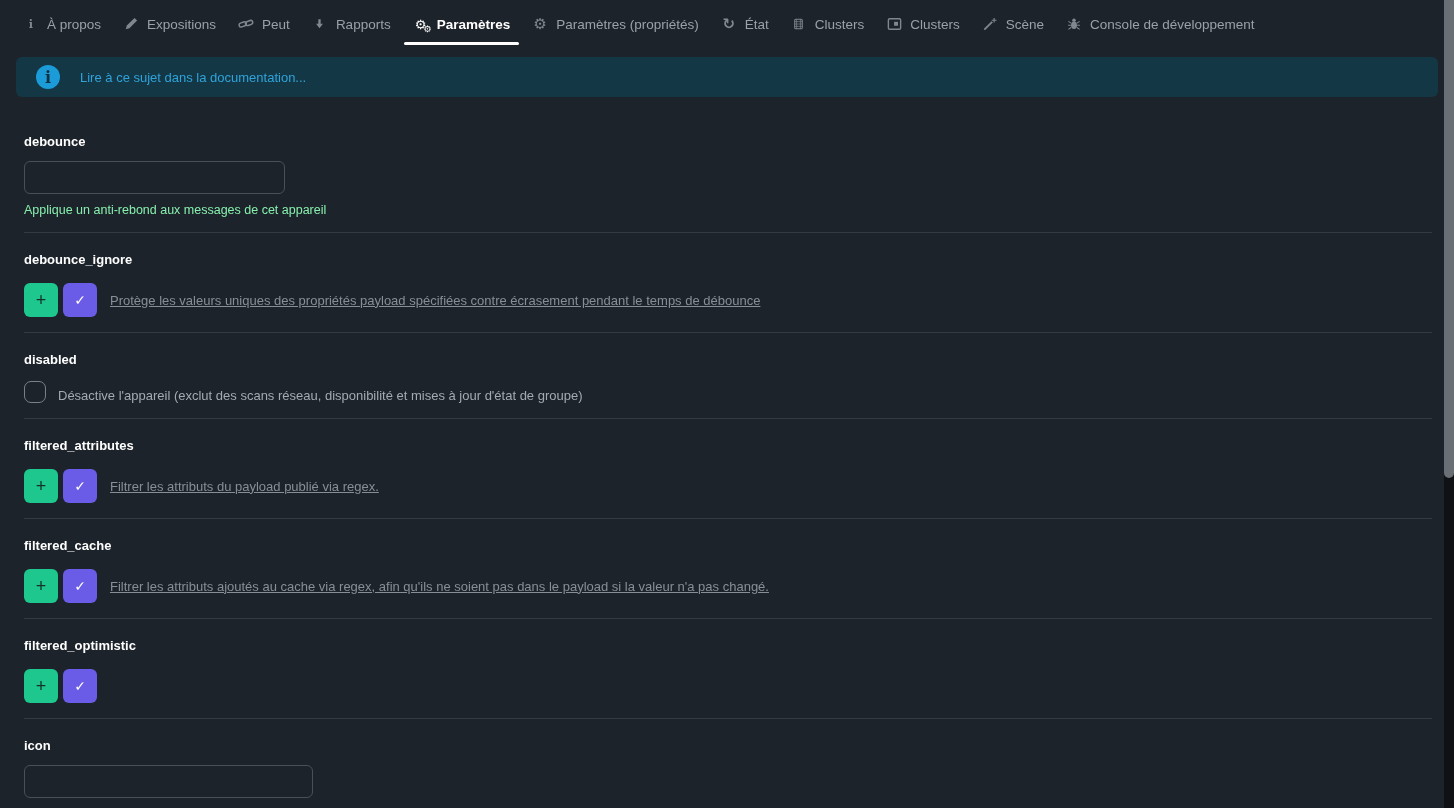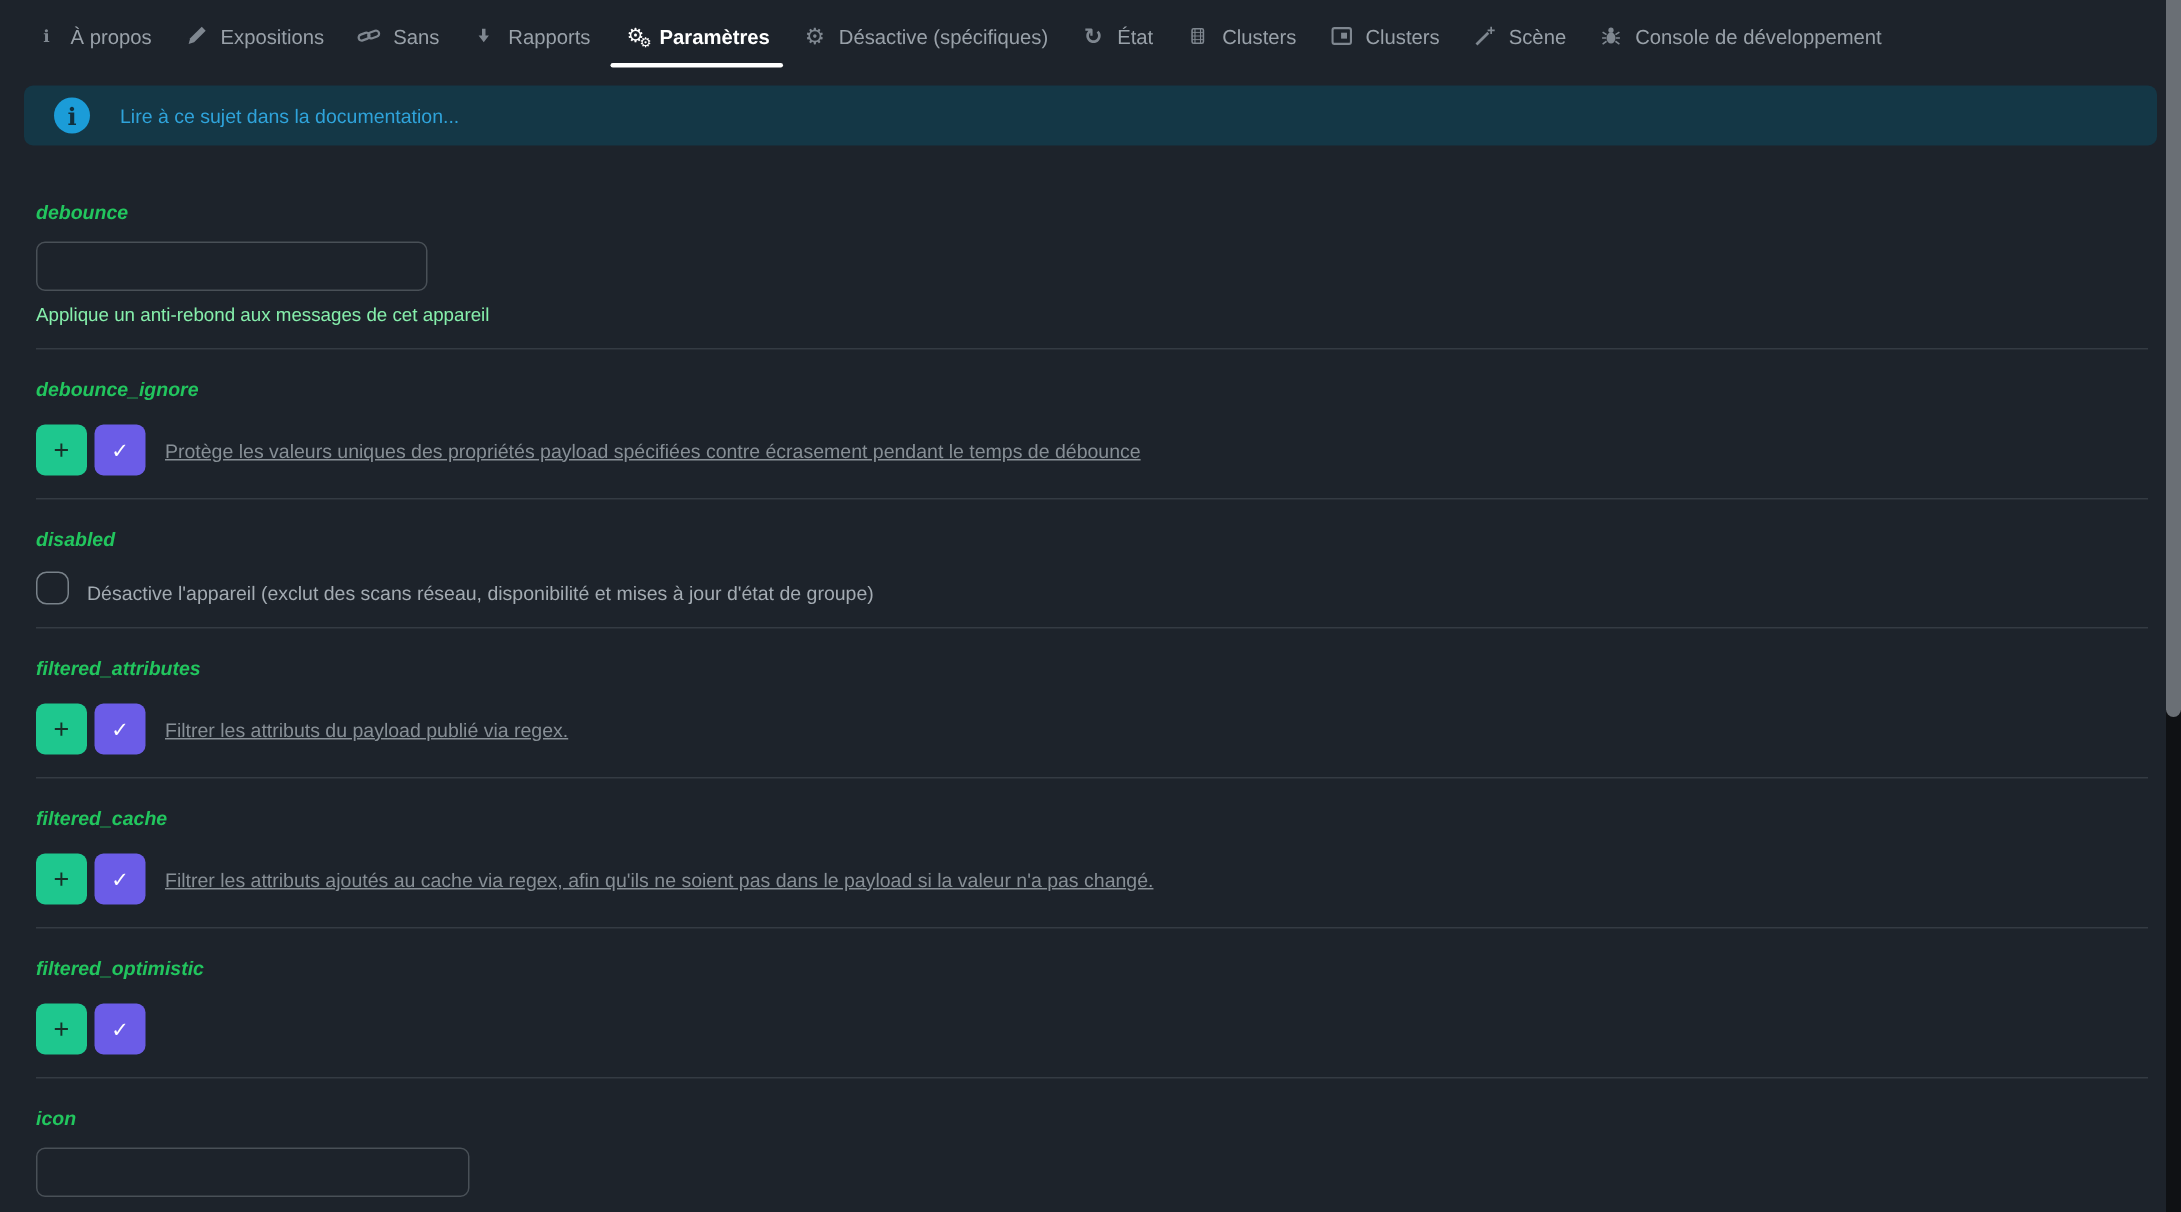--- a/index.html
+++ b/index.html
@@ -75,25 +75,24 @@
   .banner a {
     color: #2fa3da;
     font-size: 13px;
     text-decoration: none;
   }
 
   
   .content { padding: 0 22px 0 24px; }
   .field { padding-top: 19px; }
   .field-label {
-    color: #22c55e;
+    color: #ffffff;
     font-size: 13px;
     font-weight: 700;
     margin-bottom: 11px;
-    font-style: italic;
   }
   .text-input {
     display: block;
     height: 33px;
     background: transparent;
     border: 1px solid #495057;
     border-radius: 6px;
     color: #e8eaed;
     font-size: 13px;
     padding: 0 10px;
@@ -178,41 +177,41 @@
   </div>
     <div class="tab">
     <span class="ticon">
         <svg viewBox="0 0 18 16" width="16" height="14">
           <g fill="none" stroke="currentColor" stroke-width="1.7">
             <rect x="1" y="6.2" width="8.5" height="4.6" rx="2.3" transform="rotate(-20 5.2 8.5)"></rect>
             <rect x="8.3" y="4.6" width="8.5" height="4.6" rx="2.3" transform="rotate(-20 12.5 6.9)"></rect>
           </g>
         </svg>
       </span>
-    <span class="tlabel">Sans</span>
+    <span class="tlabel">Peut</span>
   </div>
     <div class="tab">
     <span class="ticon">
         <svg viewBox="0 0 16 16" width="11" height="14">
           <path d="M6.3 1h3.4v6.6H13L8 14 3 7.6h3.3z" fill="currentColor"></path>
         </svg>
       </span>
     <span class="tlabel">Rapports</span>
   </div>
     <div class="tab active">
     <span class="ticon">
         <span class="uicon gears2">⚙<span class="g2">⚙</span></span>
       </span>
     <span class="tlabel">Paramètres</span>
   </div>
     <div class="tab">
     <span class="ticon">
         <span class="uicon">⚙</span>
       </span>
-    <span class="tlabel">Désactive (spécifiques)</span>
+    <span class="tlabel">Paramètres (propriétés)</span>
   </div>
     <div class="tab">
     <span class="ticon">
         <span class="uicon" style="font-weight:bold">↻</span>
       </span>
     <span class="tlabel">État</span>
   </div>
     <div class="tab">
     <span class="ticon">
         <svg viewBox="0 0 16 16" width="11" height="14">

